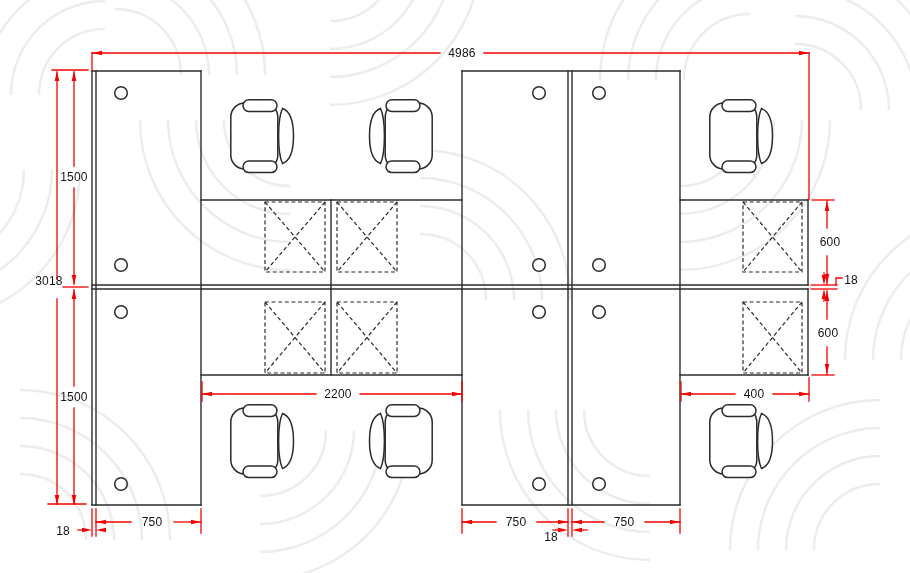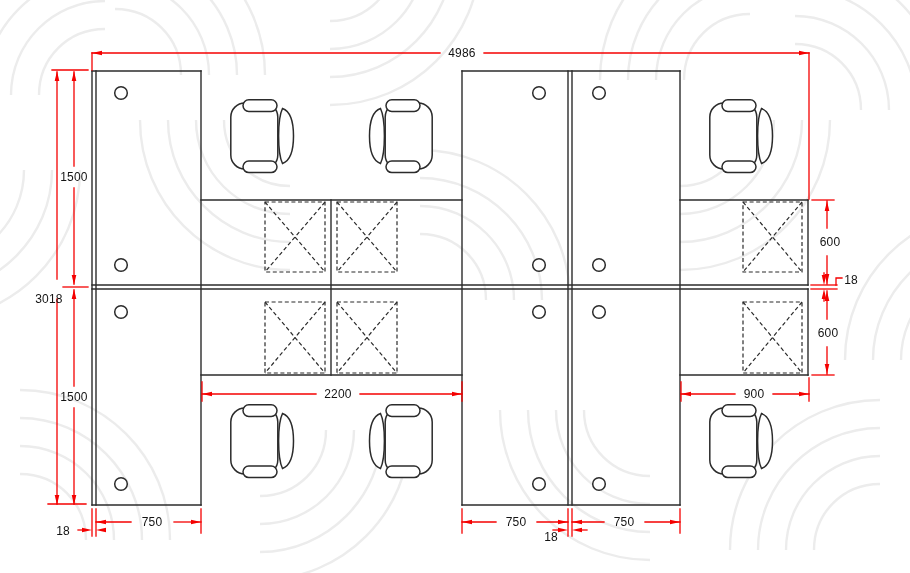--- a/index.html
+++ b/index.html
@@ -237,27 +237,27 @@
     <use href="#arrU" transform="translate(827,201)"></use>
         <use href="#arrD" transform="translate(827,284)"></use>
     <use href="#arrD" transform="translate(824,285)"></use>
         <use href="#arrU" transform="translate(824,289)"></use>
     <use href="#arrU" transform="translate(827,291)"></use>
         <use href="#arrD" transform="translate(827,374)"></use>
   </g>
 </svg>
 
 <span class="dim" style="left:462px;top:53px">4986</span>
-<span class="dim" style="left:49px;top:299px">3018</span>
+<span class="dim" style="left:49px;top:281px">3018</span>
 <span class="dim" style="left:74px;top:177px">1500</span>
 <span class="dim" style="left:74px;top:397px">1500</span>
 <span class="dim" style="left:63px;top:531px">18</span>
 <span class="dim" style="left:152px;top:522px">750</span>
 <span class="dim" style="left:338px;top:394px">2200</span>
 <span class="dim" style="left:516px;top:522px">750</span>
 <span class="dim" style="left:551px;top:537px">18</span>
 <span class="dim" style="left:624px;top:522px">750</span>
-<span class="dim" style="left:754px;top:394px">900</span>
+<span class="dim" style="left:754px;top:394px">400</span>
 <span class="dim" style="left:830px;top:242px">600</span>
 <span class="dim" style="left:851px;top:280px">18</span>
 <span class="dim" style="left:828px;top:333px">600</span>
 
 </div>
 
 </body></html>

